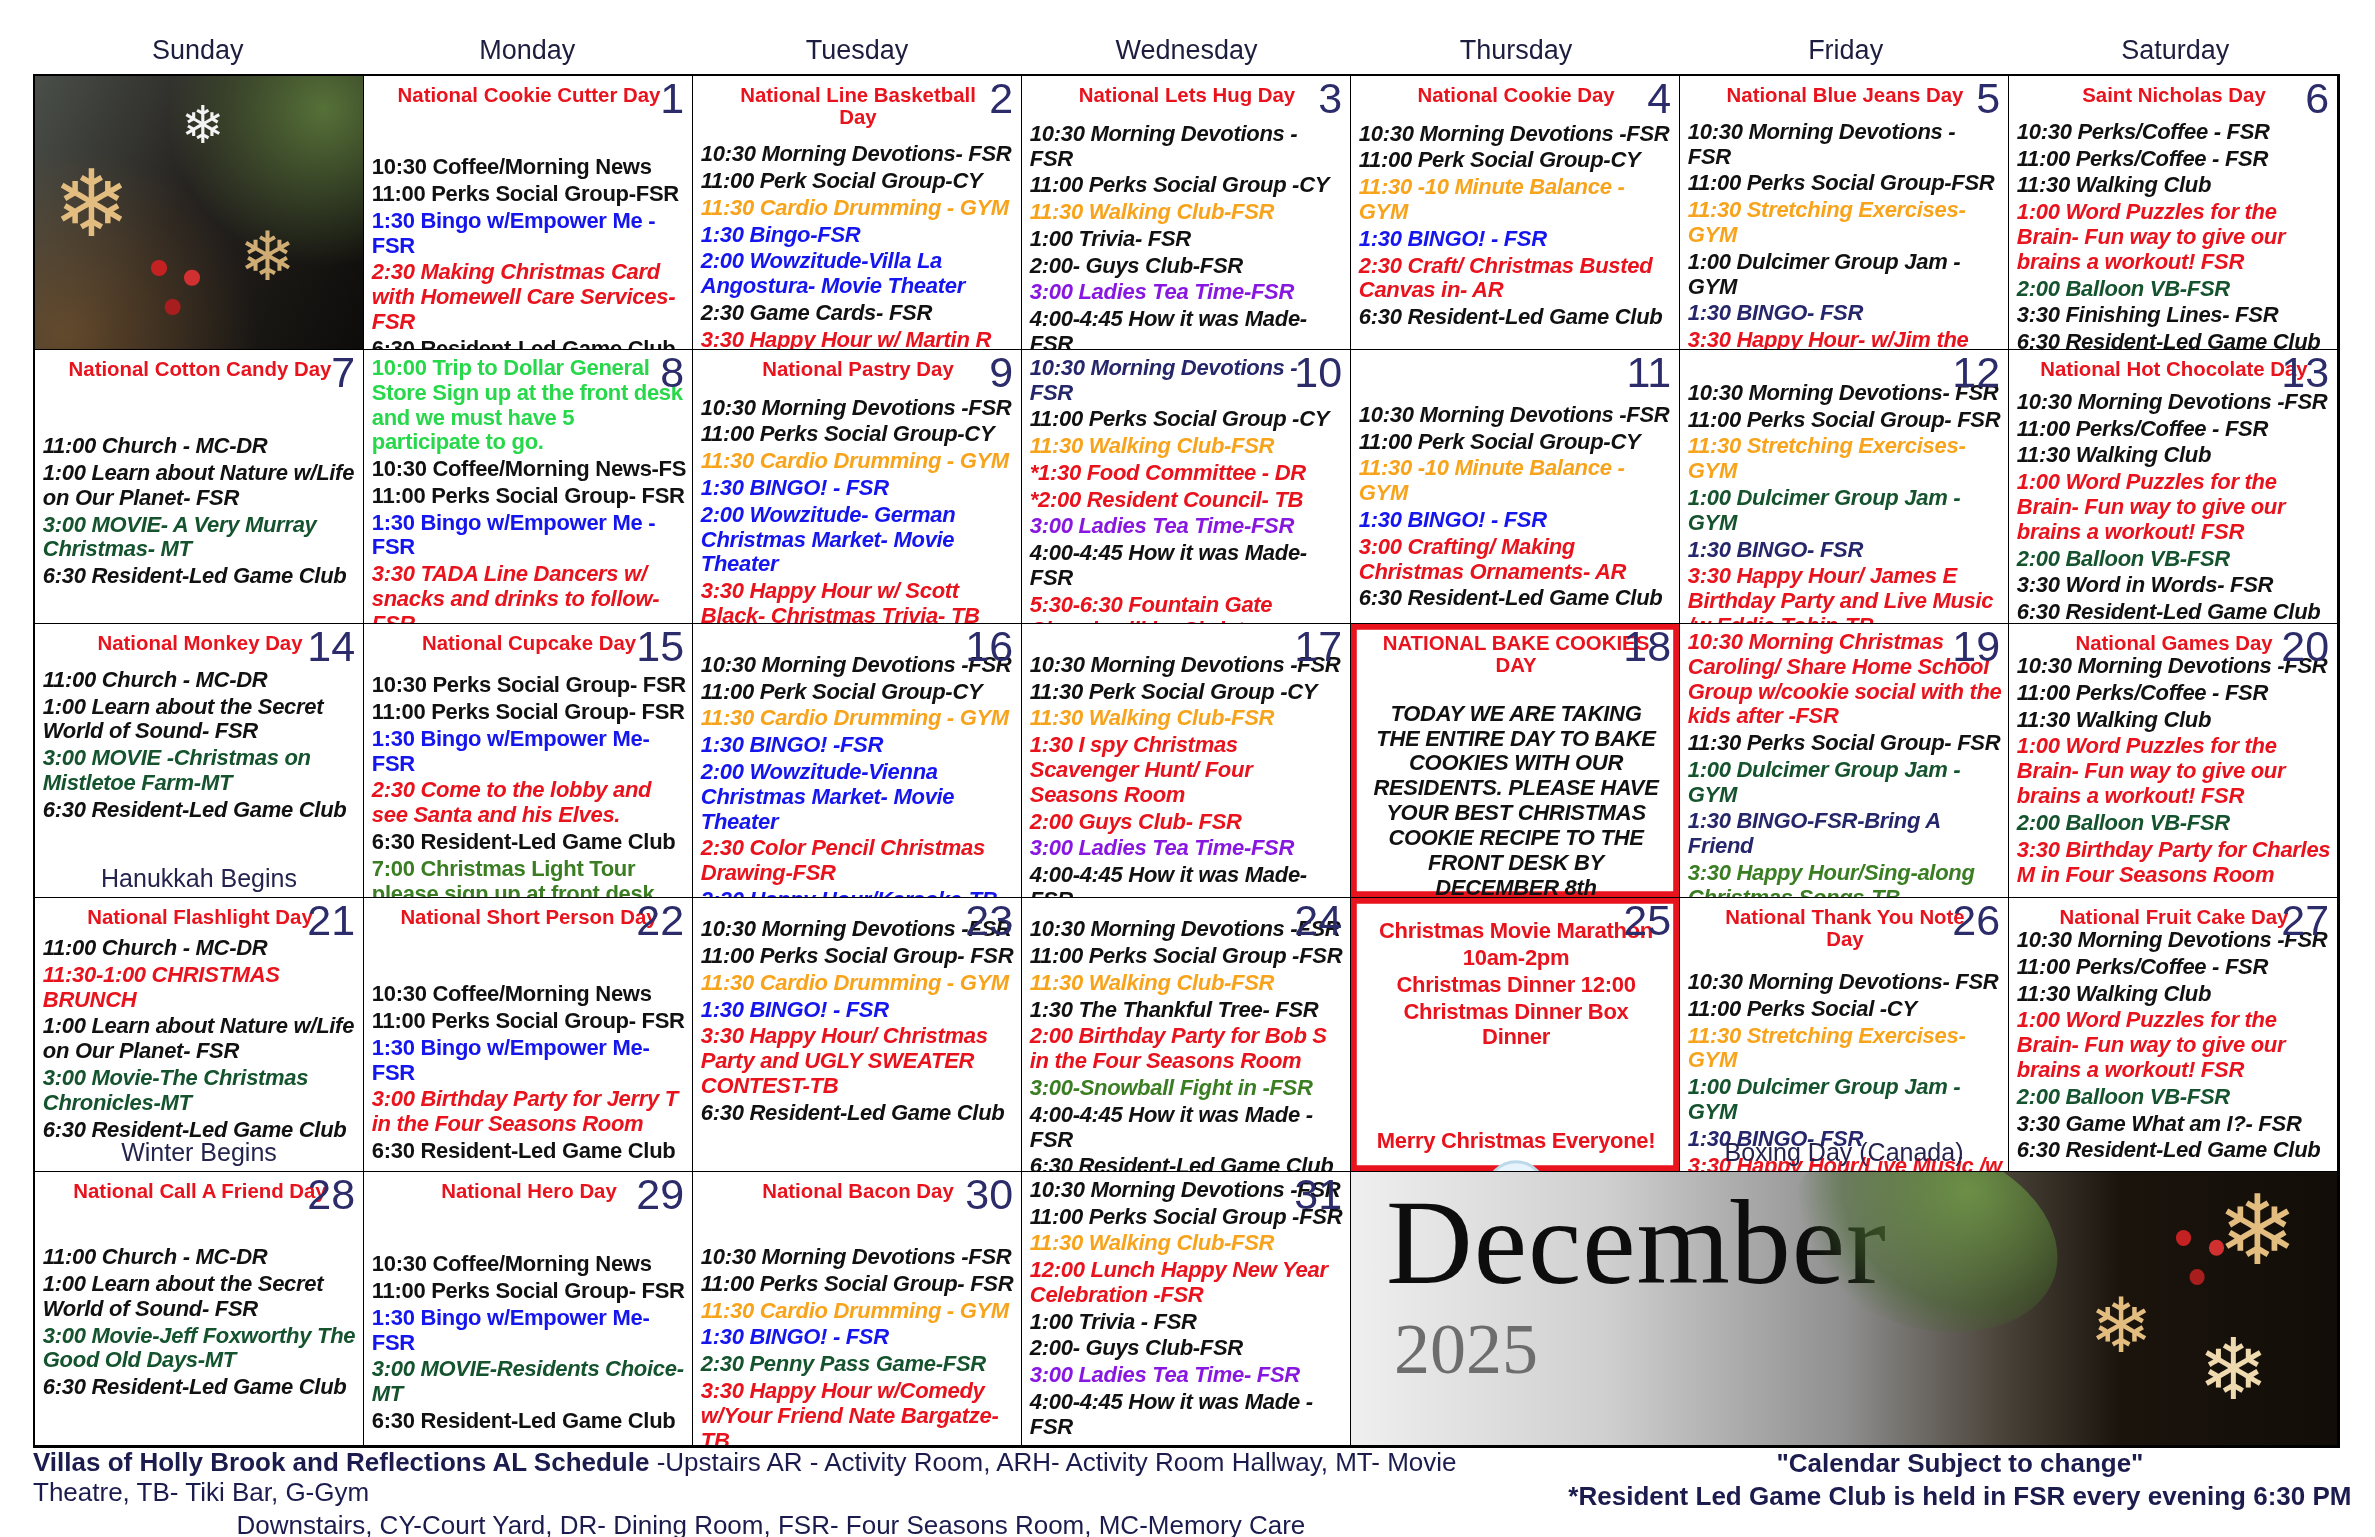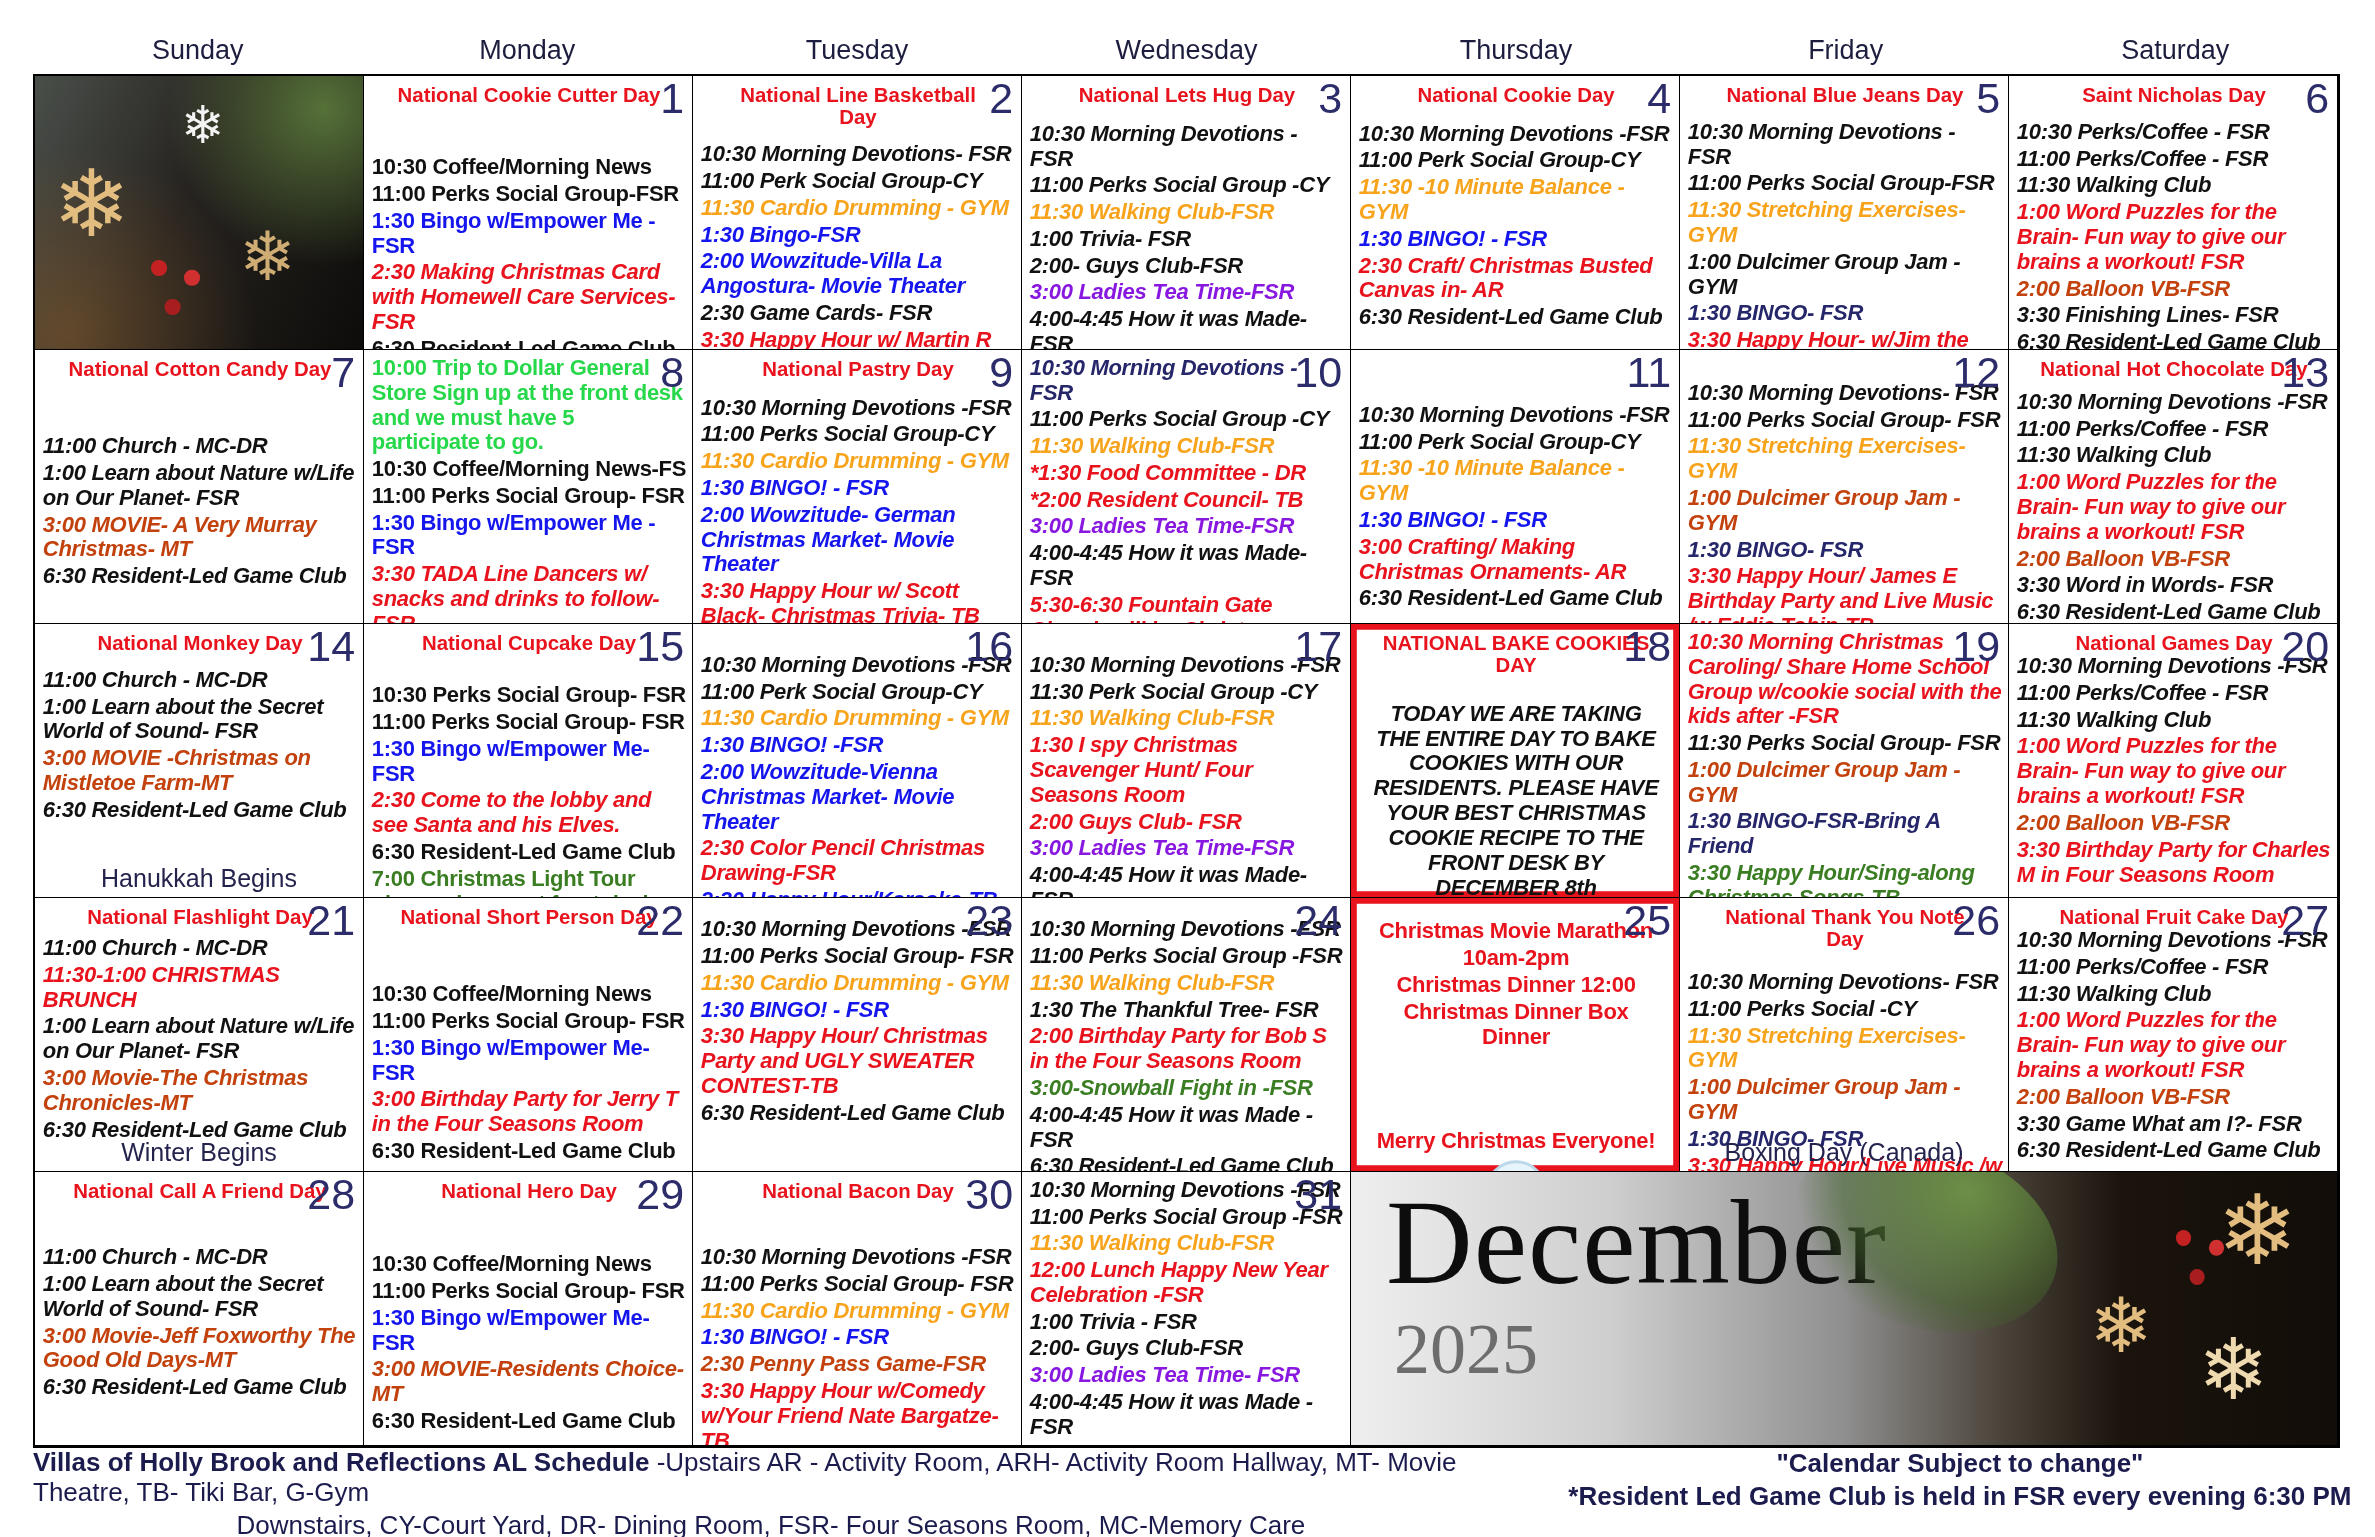--- a/index.html
+++ b/index.html
@@ -20,21 +20,21 @@
           color:#2c2c6a;font-weight:400;z-index:3;}
   .holiday{text-align:center;color:#e8131d;font-weight:700;font-size:20.4px;
            line-height:1.1;margin:3.9px 23px 0 23px;position:relative;z-index:2;}
   .events{position:relative;z-index:2;}
   .events.center{text-align:center;padding:0 9.7px;}
   .ev{font-size:22px;font-weight:700;line-height:1.13;margin:0 0 1.9px 0;
       letter-spacing:-0.3px;color:#111;}
   .ev.it{font-style:italic;}
   .ev.space{margin-top:80px;}
   .c-black{color:#111111}.c-red{color:#e8131d}.c-blue{color:#1515ee}
-  .c-navy{color:#26266a}.c-orange{color:#f7a41c}.c-magenta{color:#c2410c}
+  .c-navy{color:#26266a}.c-orange{color:#f7a41c}.c-magenta{color:#14532d}
   .c-purple{color:#8817e0}.c-green{color:#27d84a}.c-dgreen{color:#3a7d22}
   .note{position:absolute;bottom:3.9px;left:0;width:100%;text-align:center;
         font-size:25px;color:#23234d;font-weight:400;z-index:2;}
   .icon{display:block;margin:0 auto;position:relative;z-index:2;}
   
   .photo{background:
      radial-gradient(circle at 88% 12%, rgba(96,128,62,.85), transparent 42%),
      radial-gradient(circle at 10% 95%, rgba(140,95,45,.55), transparent 48%),
      linear-gradient(115deg,#4a4f4a 0%,#262320 45%,#0e0c0a 100%);}
   .sf{position:absolute;color:#e3bd7f;line-height:1;z-index:2;}
@@ -241,21 +241,21 @@
           <div class="ev c-black it">11:00 Church - MC-DR</div>
           <div class="ev c-black it">1:00  Learn about the Secret World of Sound- FSR</div>
           <div class="ev c-magenta it">3:00 MOVIE -Christmas on Mistletoe Farm-MT</div>
           <div class="ev c-black it">6:30 Resident-Led Game Club</div>
         </div>
         <div class="note">Hanukkah Begins</div>
       </div>
       <div class="cell">
         <div class="holiday">National Cupcake Day</div>
         <div class="daynum">15</div>
-        <div class="events" style="margin-top: 29px;">
+        <div class="events" style="margin-top: 19px;">
           <div class="ev c-black">10:30 Perks Social Group- FSR</div>
           <div class="ev c-black">11:00 Perks Social Group- FSR</div>
           <div class="ev c-blue">1:30 Bingo w/Empower Me-FSR</div>
           <div class="ev c-red it">2:30 Come to the lobby and see Santa and his Elves.</div>
           <div class="ev c-black">6:30 Resident-Led Game Club</div>
           <div class="ev c-dgreen">7:00 Christmas Light Tour please sign up at front desk.</div>
         </div>
       </div>
       <div class="cell">
         <div class="daynum">16</div>

